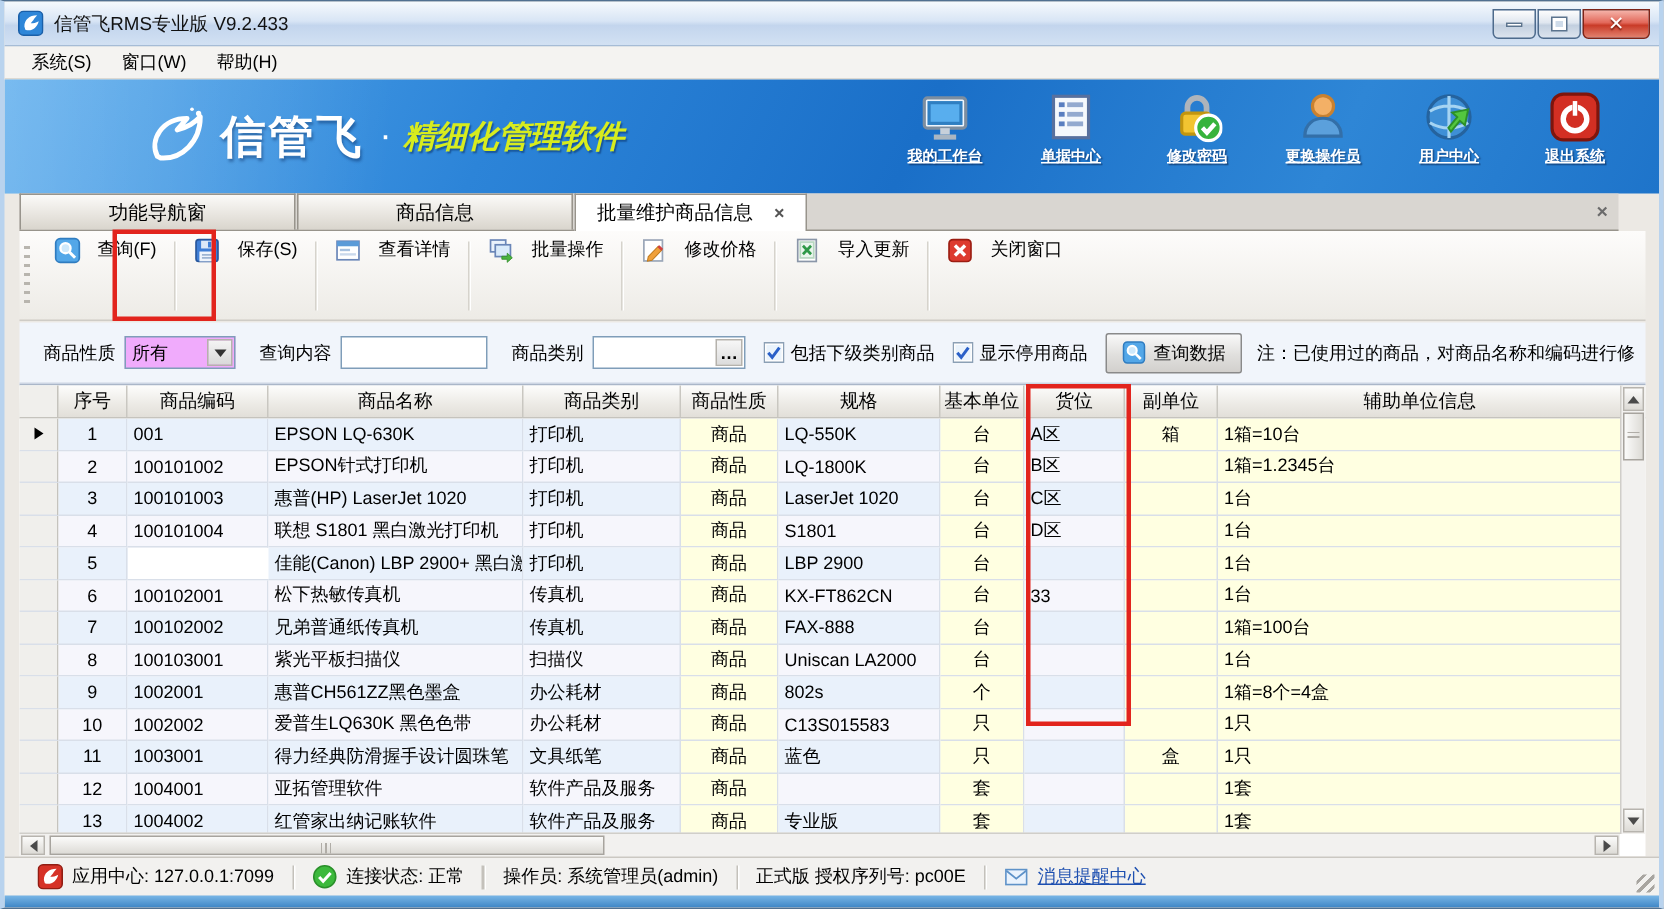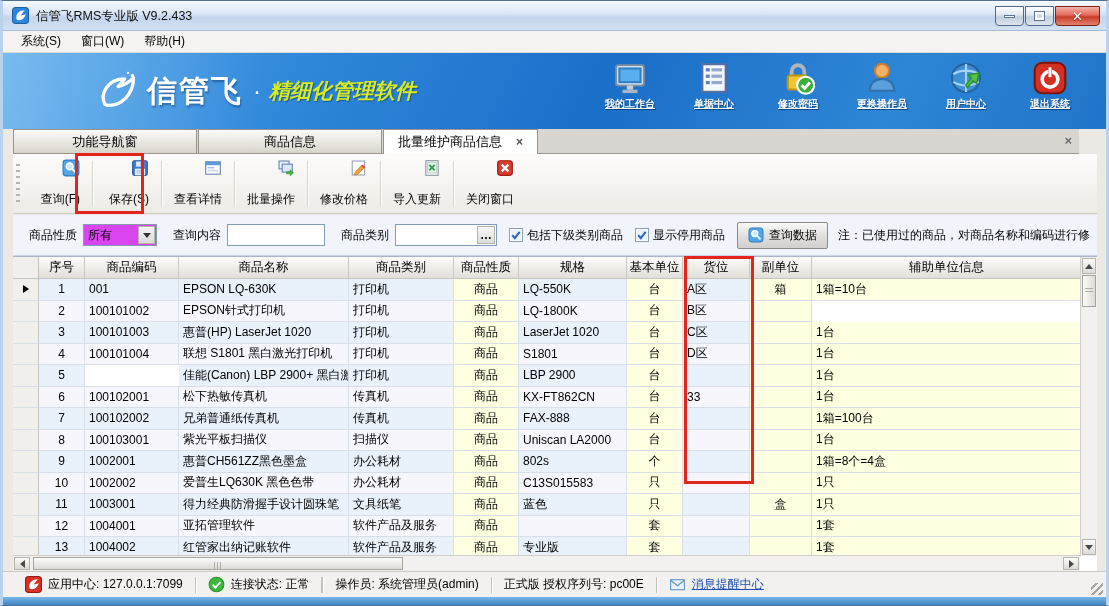--- a/index.html
+++ b/index.html
@@ -42,27 +42,27 @@
     background:linear-gradient(#fbfaf8,#e7e4de 60%,#d9d5cd);font-size:13px;cursor:pointer;}
   .tab.w{width:184px;}
   .tab.active{background:#fff;height:25px;margin-bottom:-1px;padding:0 14px;}
   .tab .tclose{margin-left:14px;color:#555;font-size:12px;font-weight:bold;}
   .stripclose{position:absolute;right:7px;top:4px;color:#6b6b6b;font-size:13px;font-weight:bold;cursor:pointer;}
   
   .toolbar{position:absolute;top:153px;left:10px;right:9px;height:60px;
     background:linear-gradient(#fdfcfb,#edebe6);border-bottom:1px solid #cfccc6;display:flex;align-items:center;padding-left:14px;}
   .tgrip{position:absolute;left:3px;top:10px;width:4px;height:40px;
     background:repeating-linear-gradient(#b8b5ae 0 2px,transparent 2px 6px);}
-  .tbtn{height:52px;min-width:62px;padding:0 9px;display:flex;flex-direction:column;align-items:flex-end;justify-content:center;cursor:pointer;border-radius:2px;gap:11px;}
+  .tbtn{height:52px;min-width:62px;padding:0 9px;display:flex;flex-direction:row;align-items:flex-start;justify-content:center;cursor:pointer;border-radius:2px;gap:11px;}
   .tbtn .icn{width:18px;height:18px;margin-bottom:3px;}
   .tsep{width:1px;height:46px;background:#d6d3cc;margin:0 3px;box-shadow:1px 0 0 #fff;}
   
   .filterbar{position:absolute;top:214px;left:10px;right:9px;height:41px;background:#f1f5fb;border-bottom:1px solid #cdd6e4;display:flex;align-items:center;white-space:nowrap;overflow:hidden;}
   .flabel{margin-left:16px;margin-right:6px;}
-  .combo{width:74px;height:22px;border:1px solid #7f9db9;background:#d946ef;display:flex;align-items:center;position:relative;padding-left:4px;}
+  .combo{width:74px;height:22px;border:1px solid #7f9db9;background:#f0abfc;display:flex;align-items:center;position:relative;padding-left:4px;}
   .combo .cbtn{position:absolute;right:1px;top:1px;bottom:1px;width:17px;background:linear-gradient(#f4f4f4,#d9d9d9);border:1px solid #b5b2ac;display:flex;align-items:center;justify-content:center;}
   .arrow-down{width:0;height:0;border-left:4px solid transparent;border-right:4px solid transparent;border-top:5px solid #333;}
   .tinput{width:98px;height:22px;border:1px solid #7f9db9;background:#fff;position:relative;}
   .tinput.cat{width:102px;}
   .tinput .dots{position:absolute;right:1px;top:1px;bottom:1px;width:18px;background:linear-gradient(#f7f7f7,#dcdcdc);border:1px solid #b5b2ac;text-align:center;line-height:16px;font-weight:bold;cursor:pointer;}
   .cbox{display:flex;align-items:center;margin-left:12px;cursor:pointer;}
   .cbox .icn{width:14px;height:14px;margin-right:4px;}
   .querybtn{margin-left:12px;height:27px;padding:0 10px;border:1px solid #8a8a8a;border-radius:2px;
     background:linear-gradient(#f9f9f9,#e0dfdd 55%,#d2d0cd);display:flex;align-items:center;cursor:pointer;}
   .querybtn .icn{width:16px;height:16px;margin-right:5px;}
@@ -404,20 +404,21 @@
           <div class="td selc"></div>
           <div class="td ctr" style="width: 46px;">2</div>
           <div class="td" style="width: 94px;">100101002</div>
           <div class="td" style="width: 170px;">EPSON针式打印机</div>
           <div class="td" style="width: 105px;">打印机</div>
           <div class="td yellow ctr" style="width: 65px;">商品</div>
           <div class="td" style="width: 108px;">LQ-1800K</div>
           <div class="td yellow ctr" style="width: 56px;">台</div>
           <div class="td" style="width: 67px;">B区</div>
           <div class="td yellow ctr" style="width: 62px;"></div>
+          <div class="td yellow" style="width: 270px;">1箱=1.2345台</div>
         </div>
         <div class="gr odd">
           <div class="td selc"></div>
           <div class="td ctr" style="width: 46px;">3</div>
           <div class="td" style="width: 94px;">100101003</div>
           <div class="td" style="width: 170px;">惠普(HP) LaserJet 1020</div>
           <div class="td" style="width: 105px;">打印机</div>
           <div class="td yellow ctr" style="width: 65px;">商品</div>
           <div class="td" style="width: 108px;">LaserJet 1020</div>
           <div class="td yellow ctr" style="width: 56px;">台</div>

